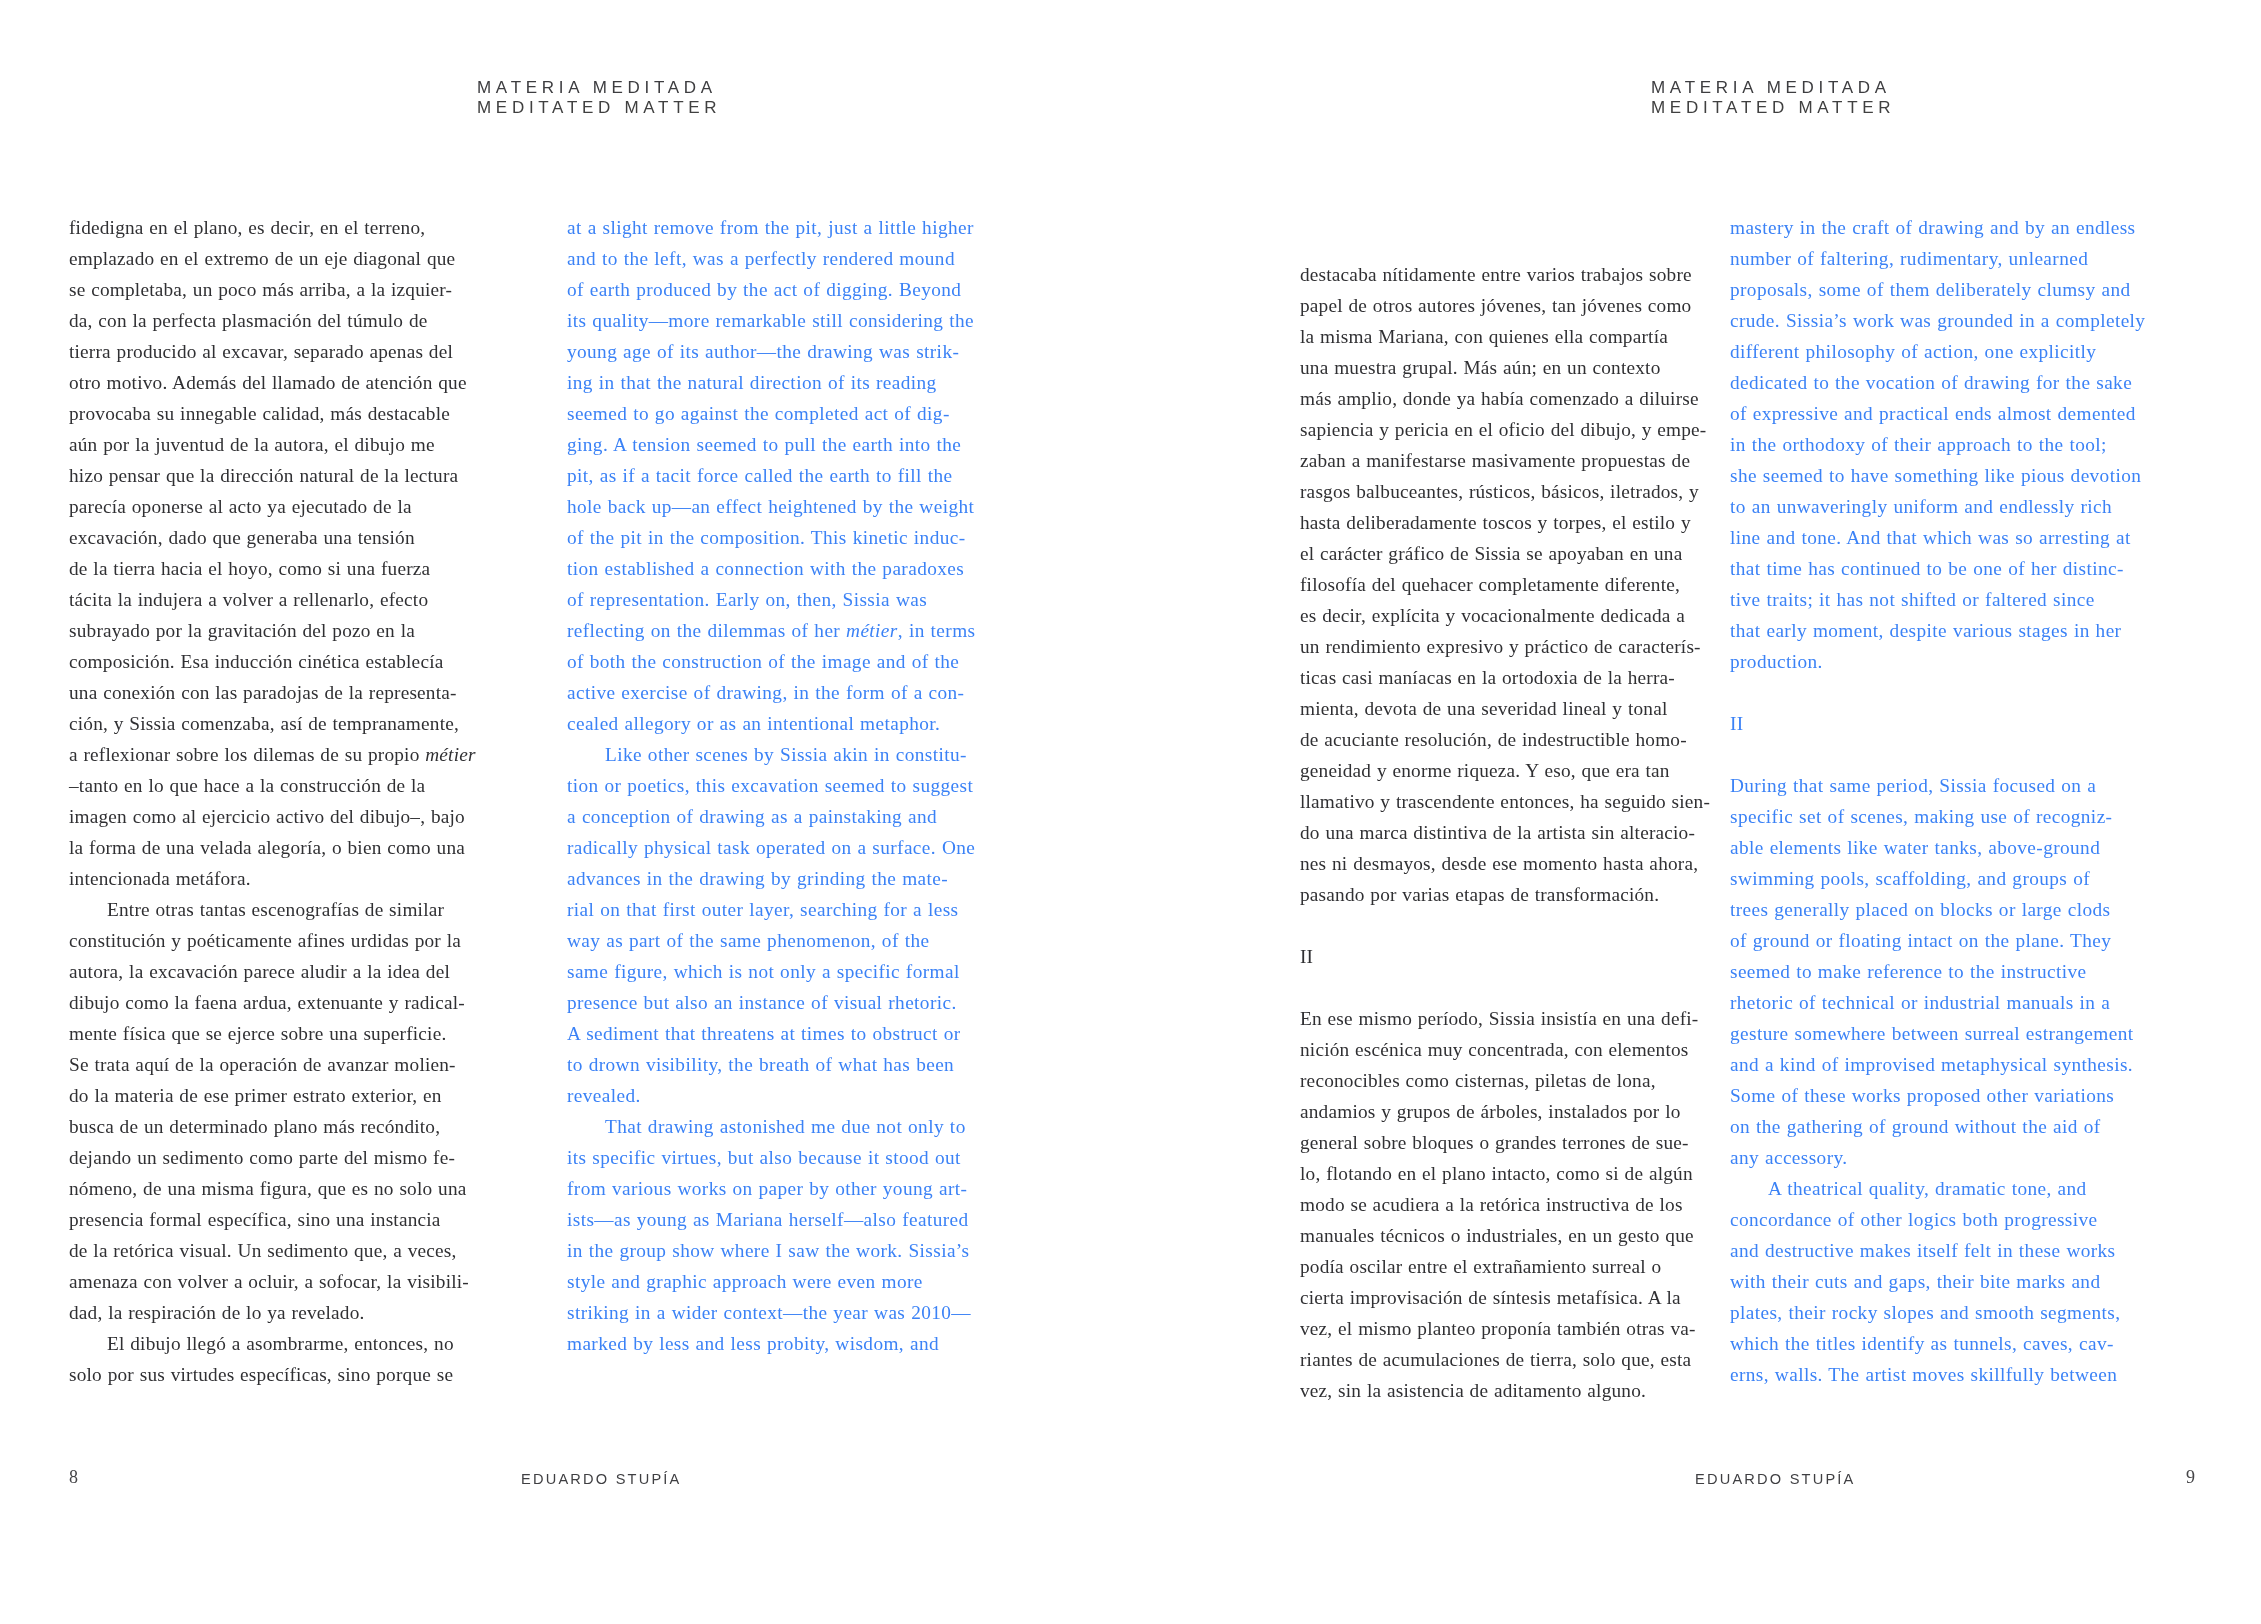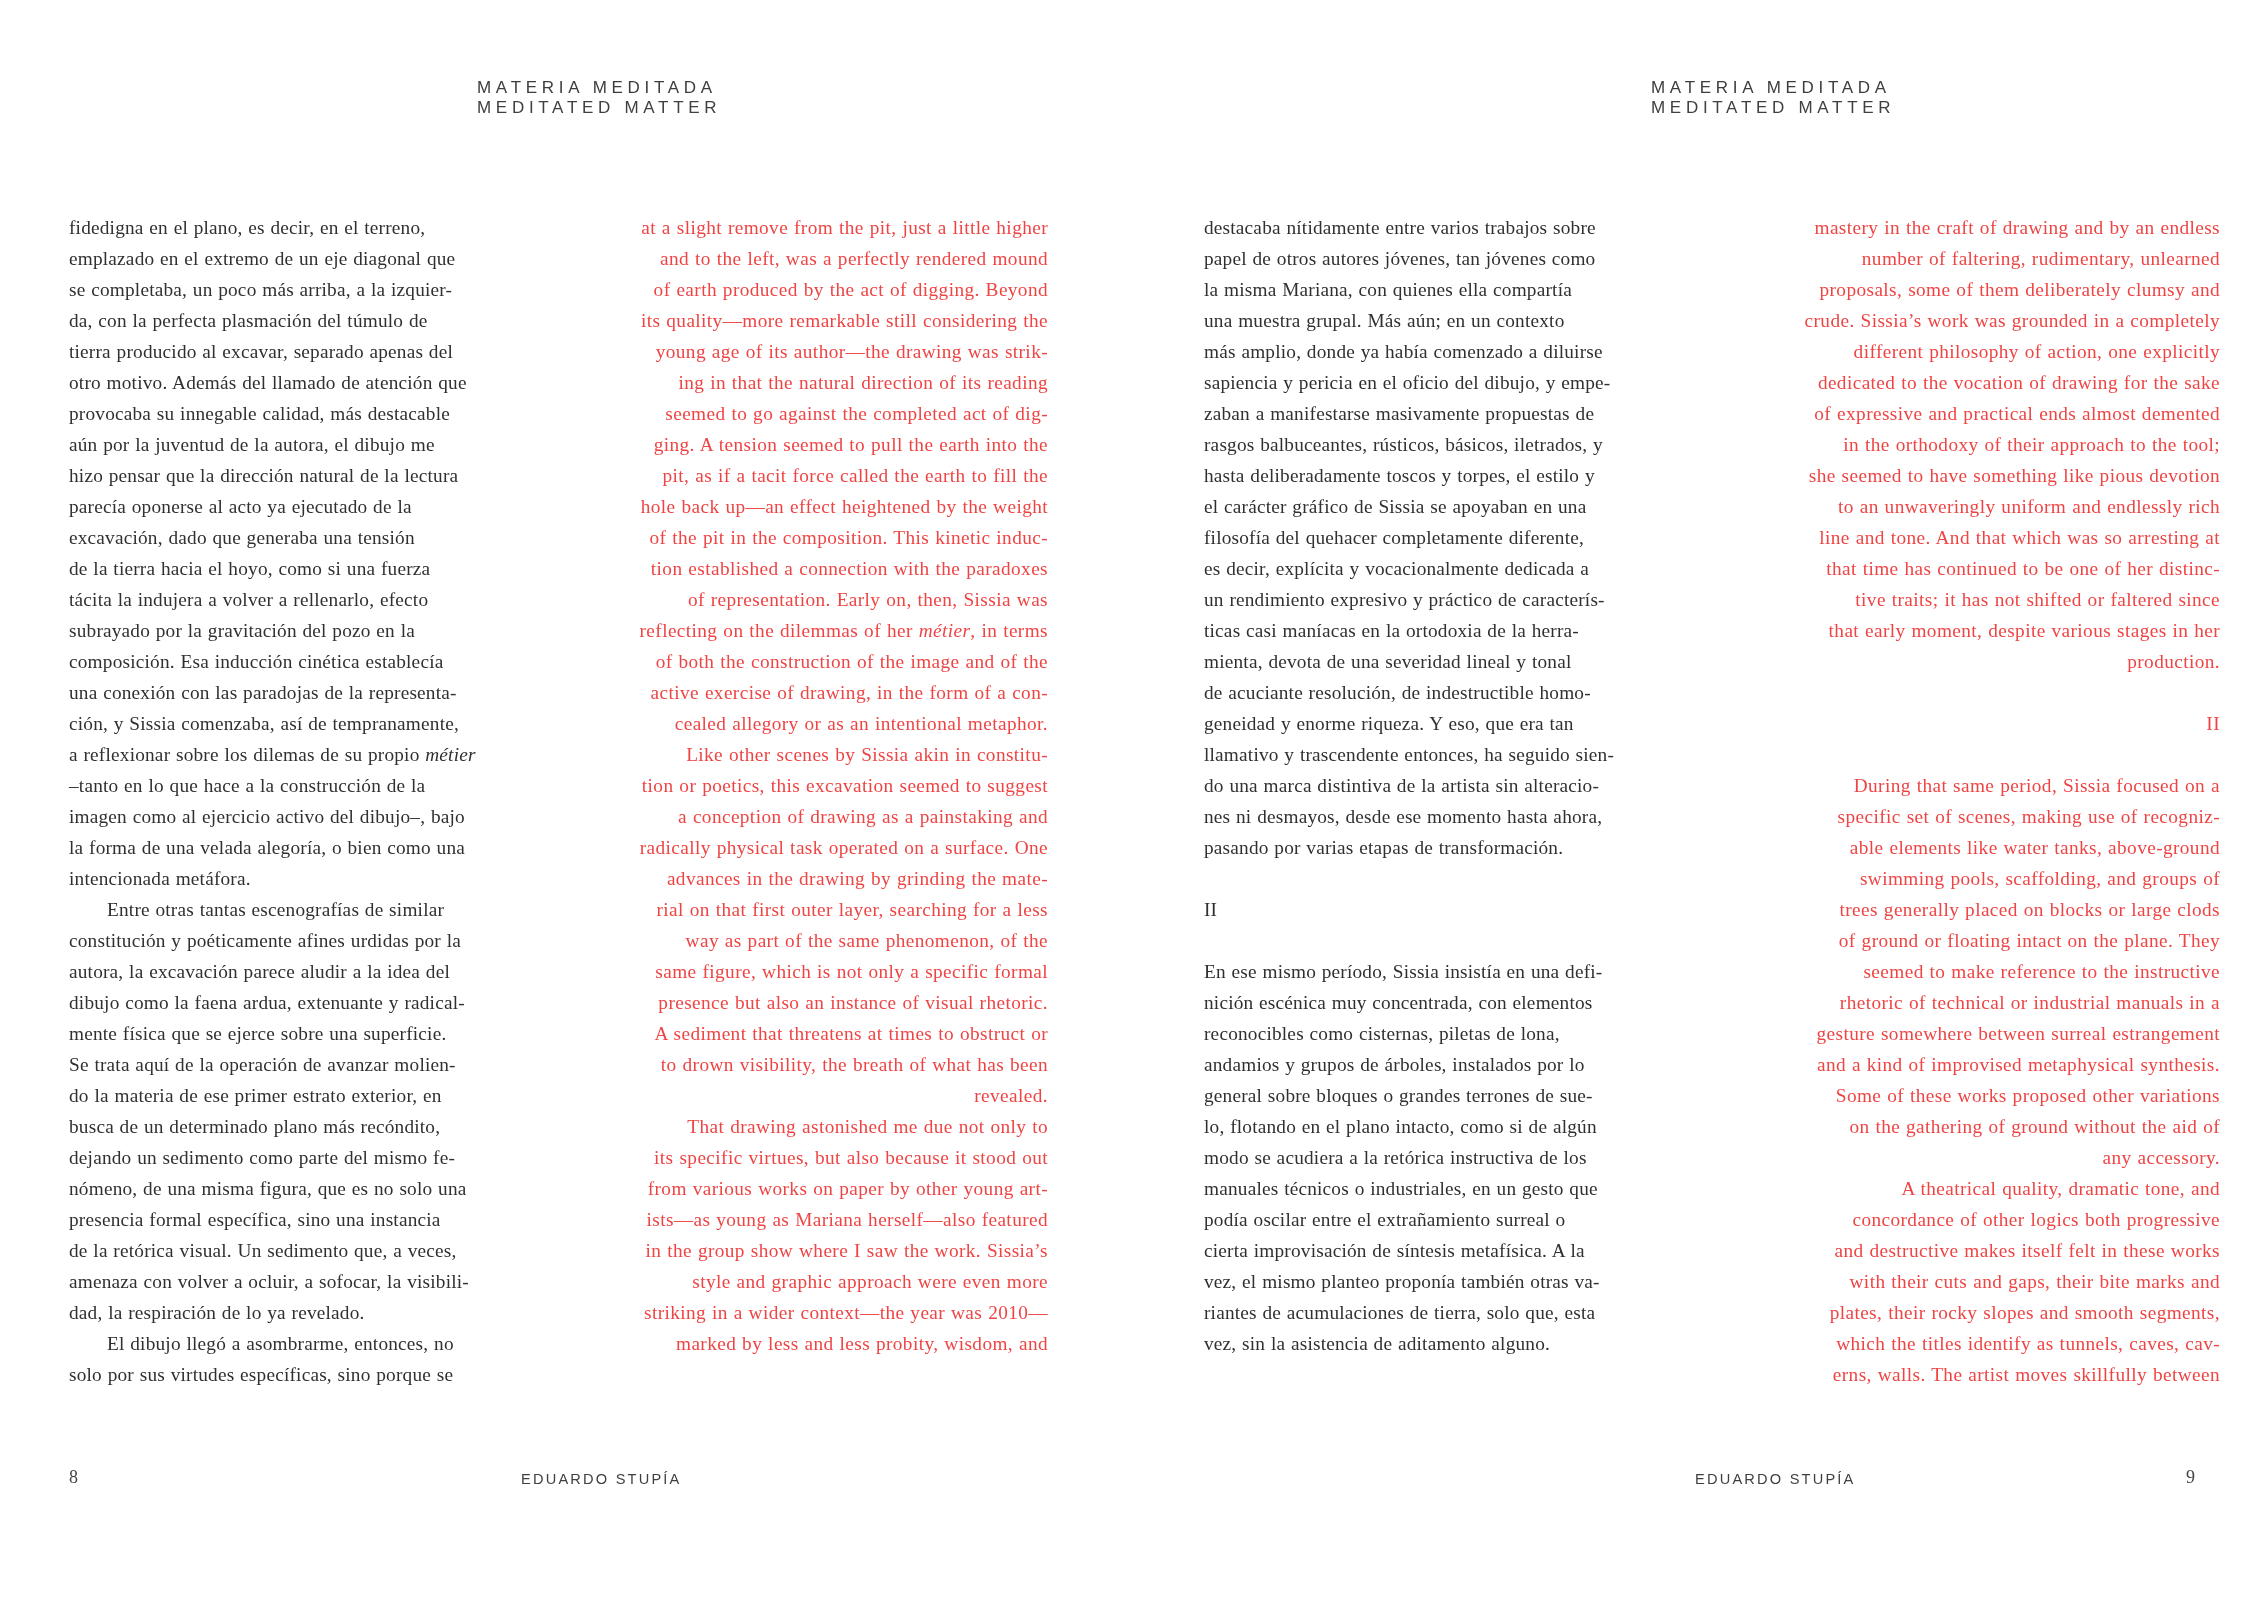--- a/index.html
+++ b/index.html
@@ -12,21 +12,21 @@
     font-family:"Liberation Sans", sans-serif;
     font-size:17px;line-height:20px;letter-spacing:4.7px;
     color:#3d3d40;white-space:nowrap;
   }
   .runhead .en{color:#404040;}
   .col{
     position:absolute;top:212px;
     font-size:19.3px;line-height:31px;
     color:#303033;letter-spacing:0.2px;word-spacing:0.7px;
   }
-  .col.gray{color:#ef4444;letter-spacing:0.4px;text-align:right;}
+  .col.gray{color:#3b82f6;letter-spacing:0.4px;}
   .col .line{white-space:nowrap;height:31px;}
   .col .line.indent{padding-left:38px;}
   .folio{
     position:absolute;top:1467px;
     font-family:"Liberation Serif", serif;
     font-size:18px;color:#454548;white-space:nowrap;
   }
   .footname{
     position:absolute;top:1471px;
     font-family:"Liberation Sans", sans-serif;
@@ -120,21 +120,21 @@
     <div class="line indent"><span>That drawing astonished me due not only to</span></div>
     <div class="line"><span>its specific virtues, but also because it stood out</span></div>
     <div class="line"><span>from various works on paper by other young art-</span></div>
     <div class="line"><span>ists—as young as Mariana herself—also featured</span></div>
     <div class="line"><span>in the group show where I saw the work. Sissia’s</span></div>
     <div class="line"><span>style and graphic approach were even more</span></div>
     <div class="line"><span>striking in a wider context—the year was 2010—</span></div>
     <div class="line"><span>marked by less and less probity, wisdom, and</span></div>
   </div>
 
-<div class="col" style="left:1204px;width:490px;">
+<div class="col" style="left:1300px;width:490px;margin-top:47px;">
     <div class="line"><span>destacaba nítidamente entre varios trabajos sobre</span></div>
     <div class="line"><span>papel de otros autores jóvenes, tan jóvenes como</span></div>
     <div class="line"><span>la misma Mariana, con quienes ella compartía</span></div>
     <div class="line"><span>una muestra grupal. Más aún; en un contexto</span></div>
     <div class="line"><span>más amplio, donde ya había comenzado a diluirse</span></div>
     <div class="line"><span>sapiencia y pericia en el oficio del dibujo, y empe-</span></div>
     <div class="line"><span>zaban a manifestarse masivamente propuestas de</span></div>
     <div class="line"><span>rasgos balbuceantes, rústicos, básicos, iletrados, y</span></div>
     <div class="line"><span>hasta deliberadamente toscos y torpes, el estilo y</span></div>
     <div class="line"><span>el carácter gráfico de Sissia se apoyaban en una</span></div>

